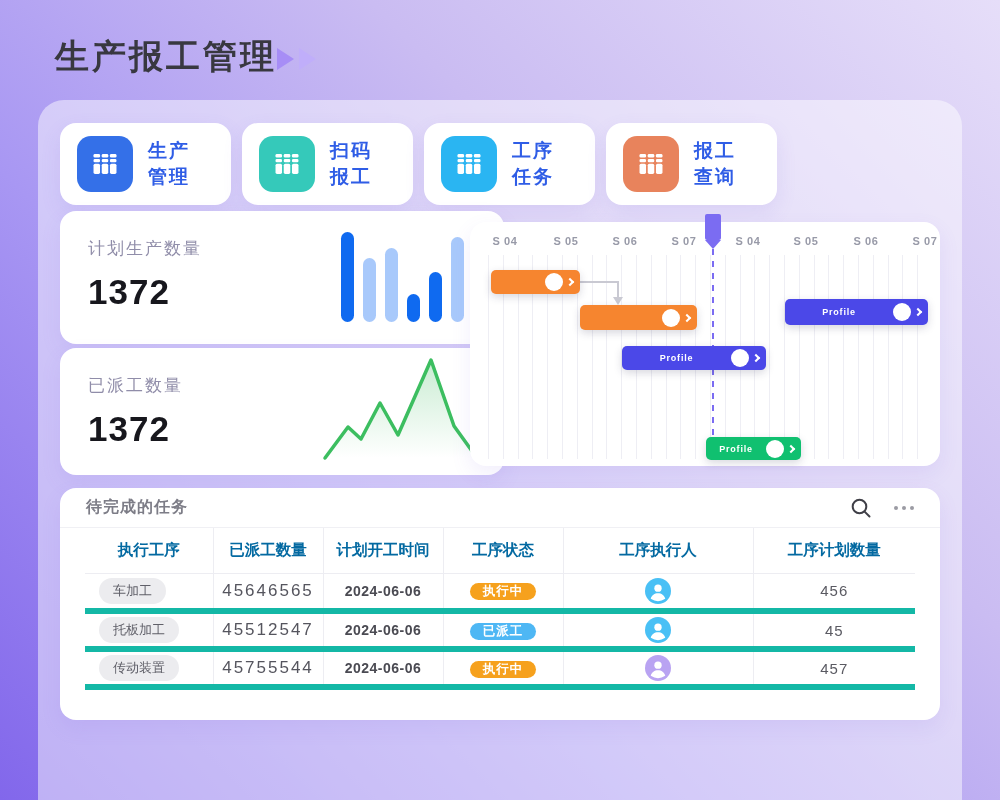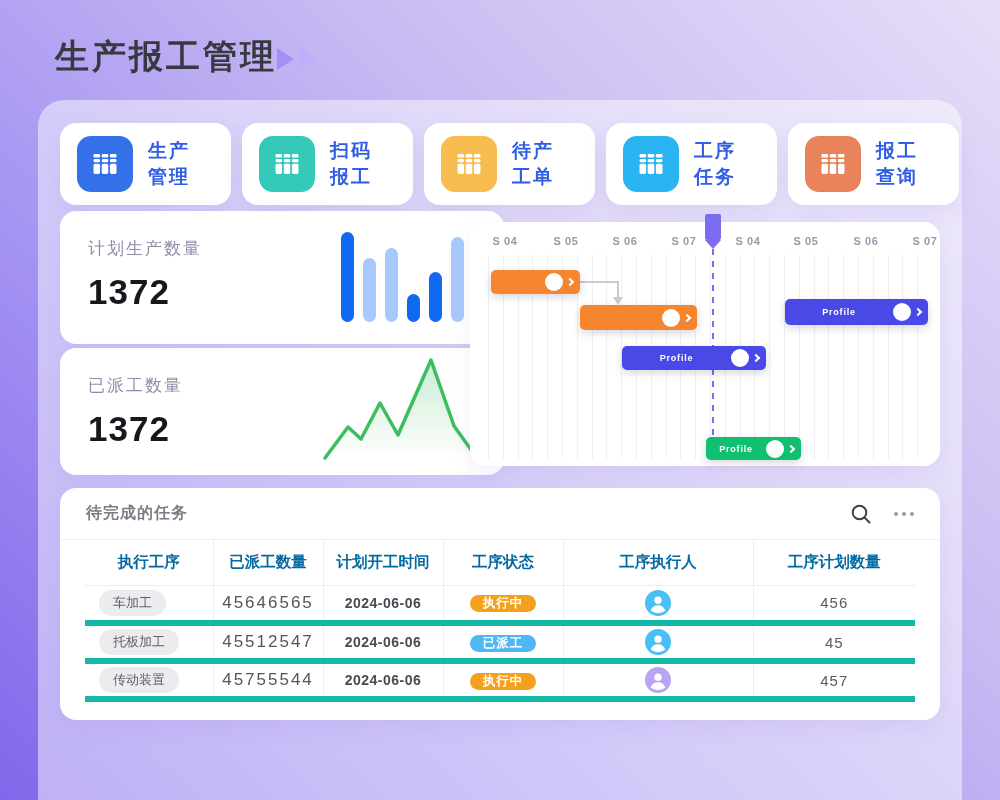--- a/index.html
+++ b/index.html
@@ -69,21 +69,21 @@
   .gantt-bar.green  { background:#10c070; }
   .gantt-bar .bar-label { flex:1; text-align:center; font-size:9px; font-weight:700; color:#fff; letter-spacing:0.8px; }
   .gantt-bar .bar-circle { width:18px; height:18px; border-radius:50%; background:#fff; flex:none; margin-right:4px; }
   .gantt-bar .bar-chevron { width:6px; height:6px; border:solid #fff; border-width:2px 2px 0 0; transform:rotate(45deg); flex:none; margin-right:7px; }
   .gantt-connector { position:absolute; left:106px; top:56px; }
   
   .task-card {
     position:absolute; left:60px; top:488px; width:880px; height:232px;
     background:#fff; border-radius:16px; box-shadow:0 8px 20px rgba(124,101,223,0.10);
   }
-  .task-head { height:52px; display:flex; align-items:center; padding:0 26px; border-bottom:1px solid #f0f0f4; }
+  .task-head { height:40px; display:flex; align-items:center; padding:0 26px; border-bottom:1px solid #f0f0f4; }
   .task-title { font-size:16px; color:#7d7d87; font-weight:600; letter-spacing:1px; }
   .task-head .spacer { flex:1; }
   .search-btn { cursor:pointer; display:flex; align-items:center; }
   .more-btn { display:flex; gap:4px; margin-left:22px; cursor:pointer; }
   .more-btn i { width:4px; height:4px; border-radius:50%; background:#9b9ba3; }
   table.task-table { border-collapse:collapse; margin:0 25px; width:830px; table-layout:fixed; }
   .task-table th, .task-table td { border-left:1px solid #ededf2; text-align:center; }
   .task-table th:first-child, .task-table td:first-child { border-left:none; text-align:left; padding-left:14px; }
   .task-table thead th { height:45px; border-bottom:1px solid #ededf2; font-size:15.5px; font-weight:700; color:#0369a1; }
   .task-table tbody td { height:38px; border-bottom:6px solid #14b8a6; }
@@ -146,42 +146,20 @@
             <rect x="3.9" y="11.8" width="4.6" height="7.2" rx="1.1"></rect>
           </g>
           <g transform="translate(11.6,0)">
             <rect x="3.9" y="5" width="4.6" height="2.4" rx="0.9"></rect>
             <rect x="3.9" y="8.4" width="4.6" height="2.4" rx="0.9"></rect>
             <rect x="3.9" y="11.8" width="4.6" height="7.2" rx="1.1"></rect>
           </g>
         </svg>
       </span>
     <span class="tab-label"><span>扫码</span><br><span>报工</span></span>
-  </div>
-  <div class="tab-card">
-    <span class="tab-icon" style="background: rgb(248, 189, 80);">
-        <svg viewBox="0 0 24 24" fill="#fff">
-          <g transform="translate(0,0)">
-            <rect x="3.9" y="5" width="4.6" height="2.4" rx="0.9"></rect>
-            <rect x="3.9" y="8.4" width="4.6" height="2.4" rx="0.9"></rect>
-            <rect x="3.9" y="11.8" width="4.6" height="7.2" rx="1.1"></rect>
-          </g>
-          <g transform="translate(5.8,0)">
-            <rect x="3.9" y="5" width="4.6" height="2.4" rx="0.9"></rect>
-            <rect x="3.9" y="8.4" width="4.6" height="2.4" rx="0.9"></rect>
-            <rect x="3.9" y="11.8" width="4.6" height="7.2" rx="1.1"></rect>
-          </g>
-          <g transform="translate(11.6,0)">
-            <rect x="3.9" y="5" width="4.6" height="2.4" rx="0.9"></rect>
-            <rect x="3.9" y="8.4" width="4.6" height="2.4" rx="0.9"></rect>
-            <rect x="3.9" y="11.8" width="4.6" height="7.2" rx="1.1"></rect>
-          </g>
-        </svg>
-      </span>
-    <span class="tab-label"><span>待产</span><br><span>工单</span></span>
   </div>
   <div class="tab-card">
     <span class="tab-icon" style="background: rgb(42, 181, 242);">
         <svg viewBox="0 0 24 24" fill="#fff">
           <g transform="translate(0,0)">
             <rect x="3.9" y="5" width="4.6" height="2.4" rx="0.9"></rect>
             <rect x="3.9" y="8.4" width="4.6" height="2.4" rx="0.9"></rect>
             <rect x="3.9" y="11.8" width="4.6" height="7.2" rx="1.1"></rect>
           </g>
           <g transform="translate(5.8,0)">

